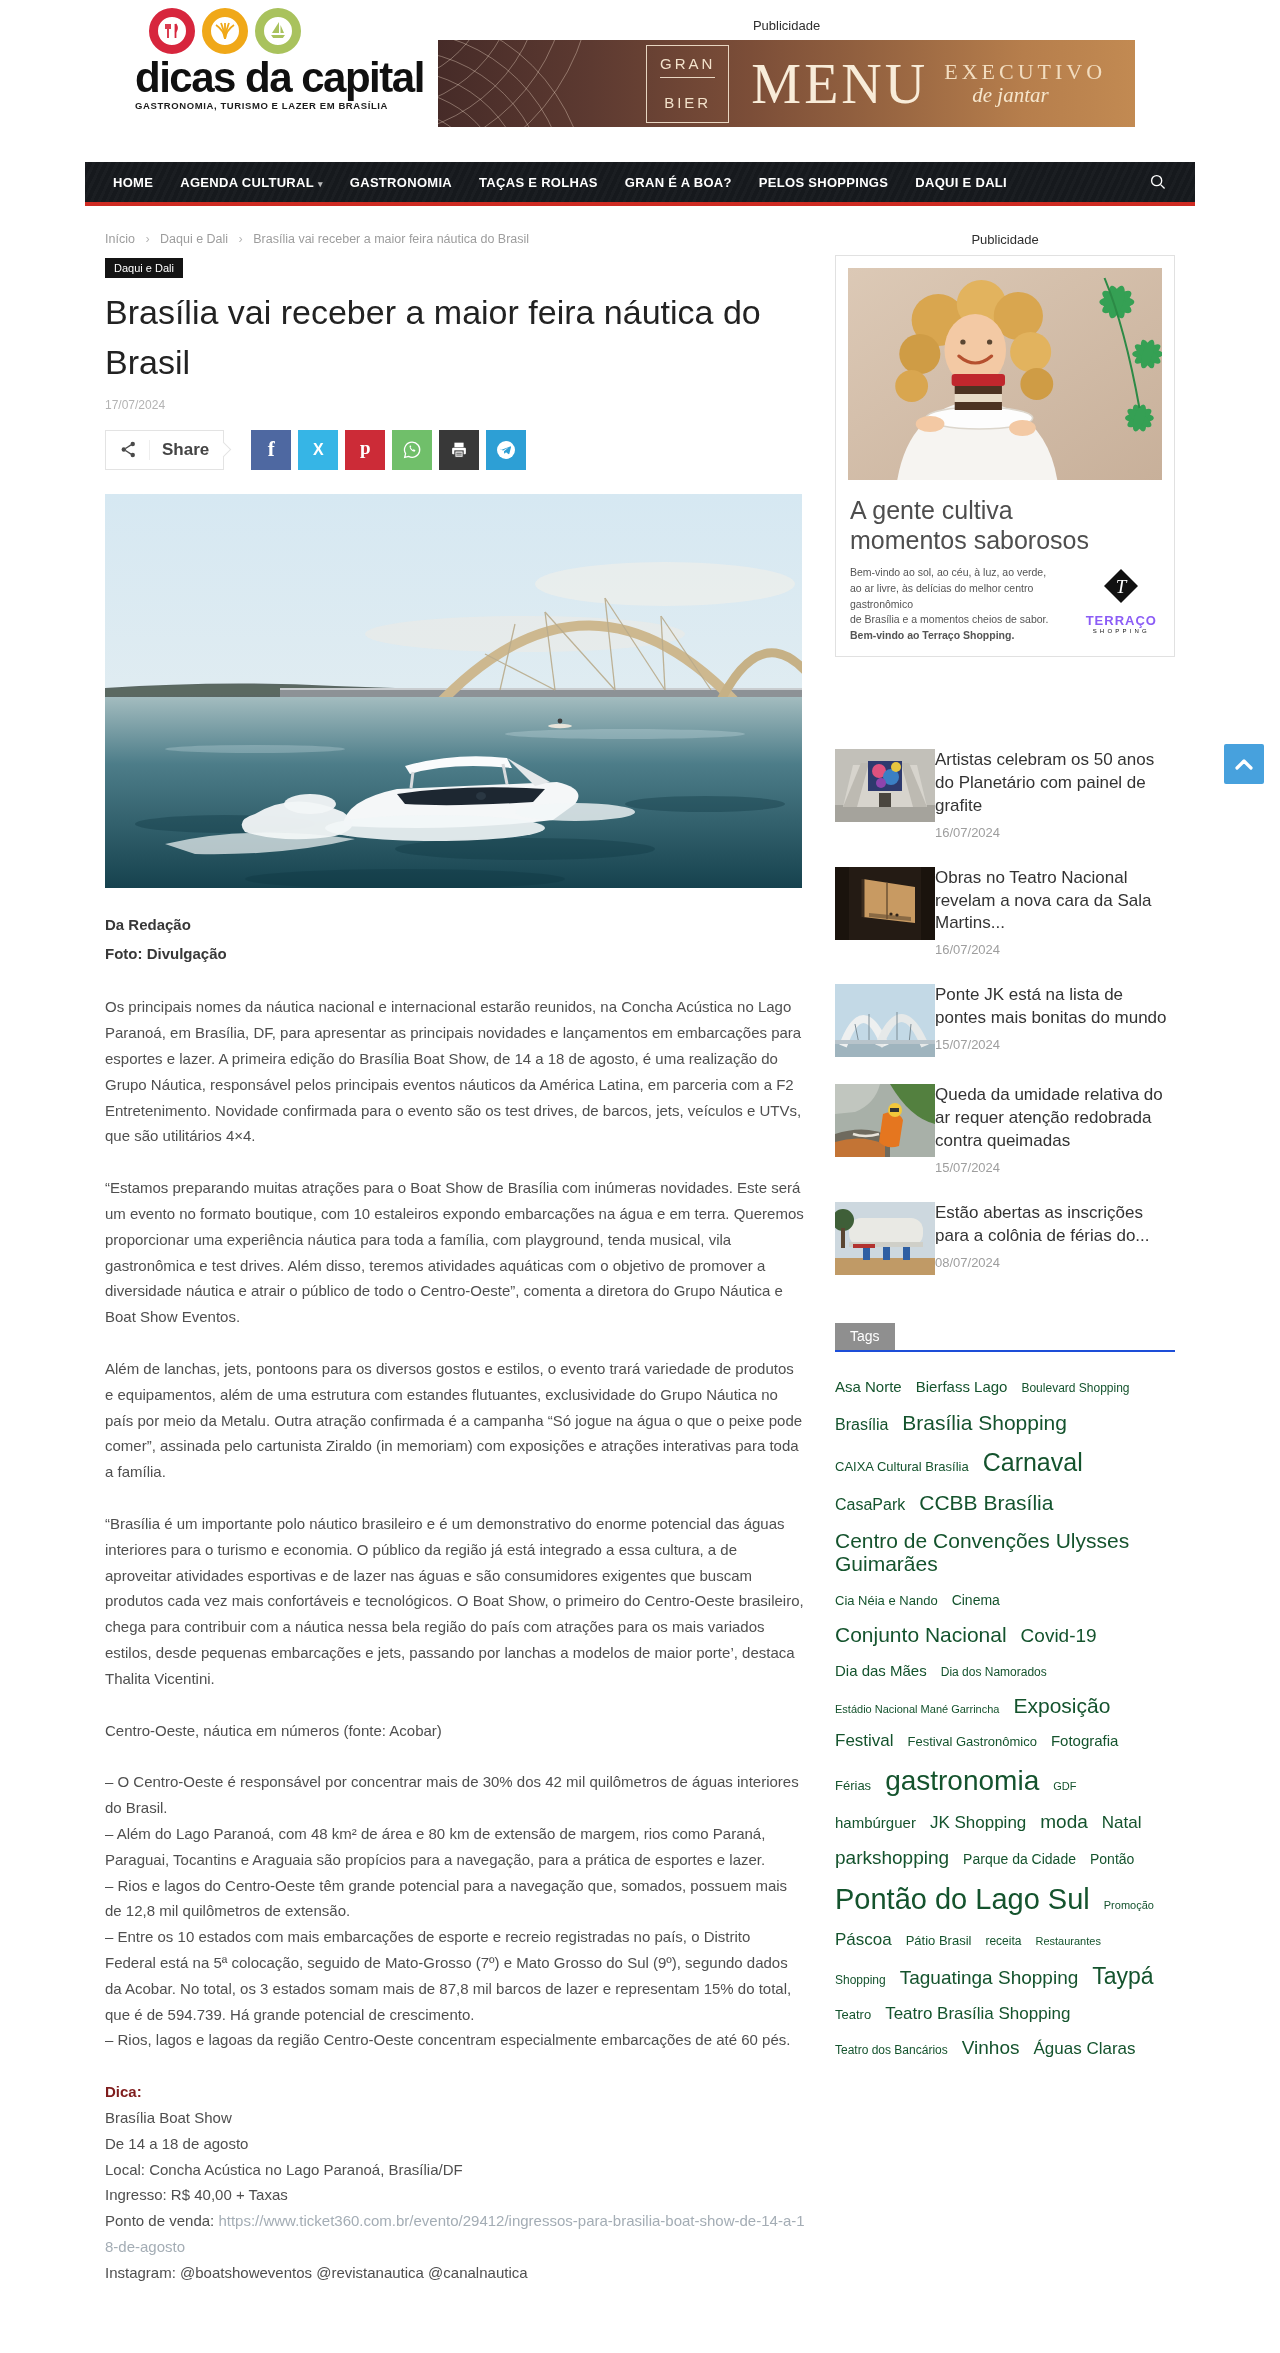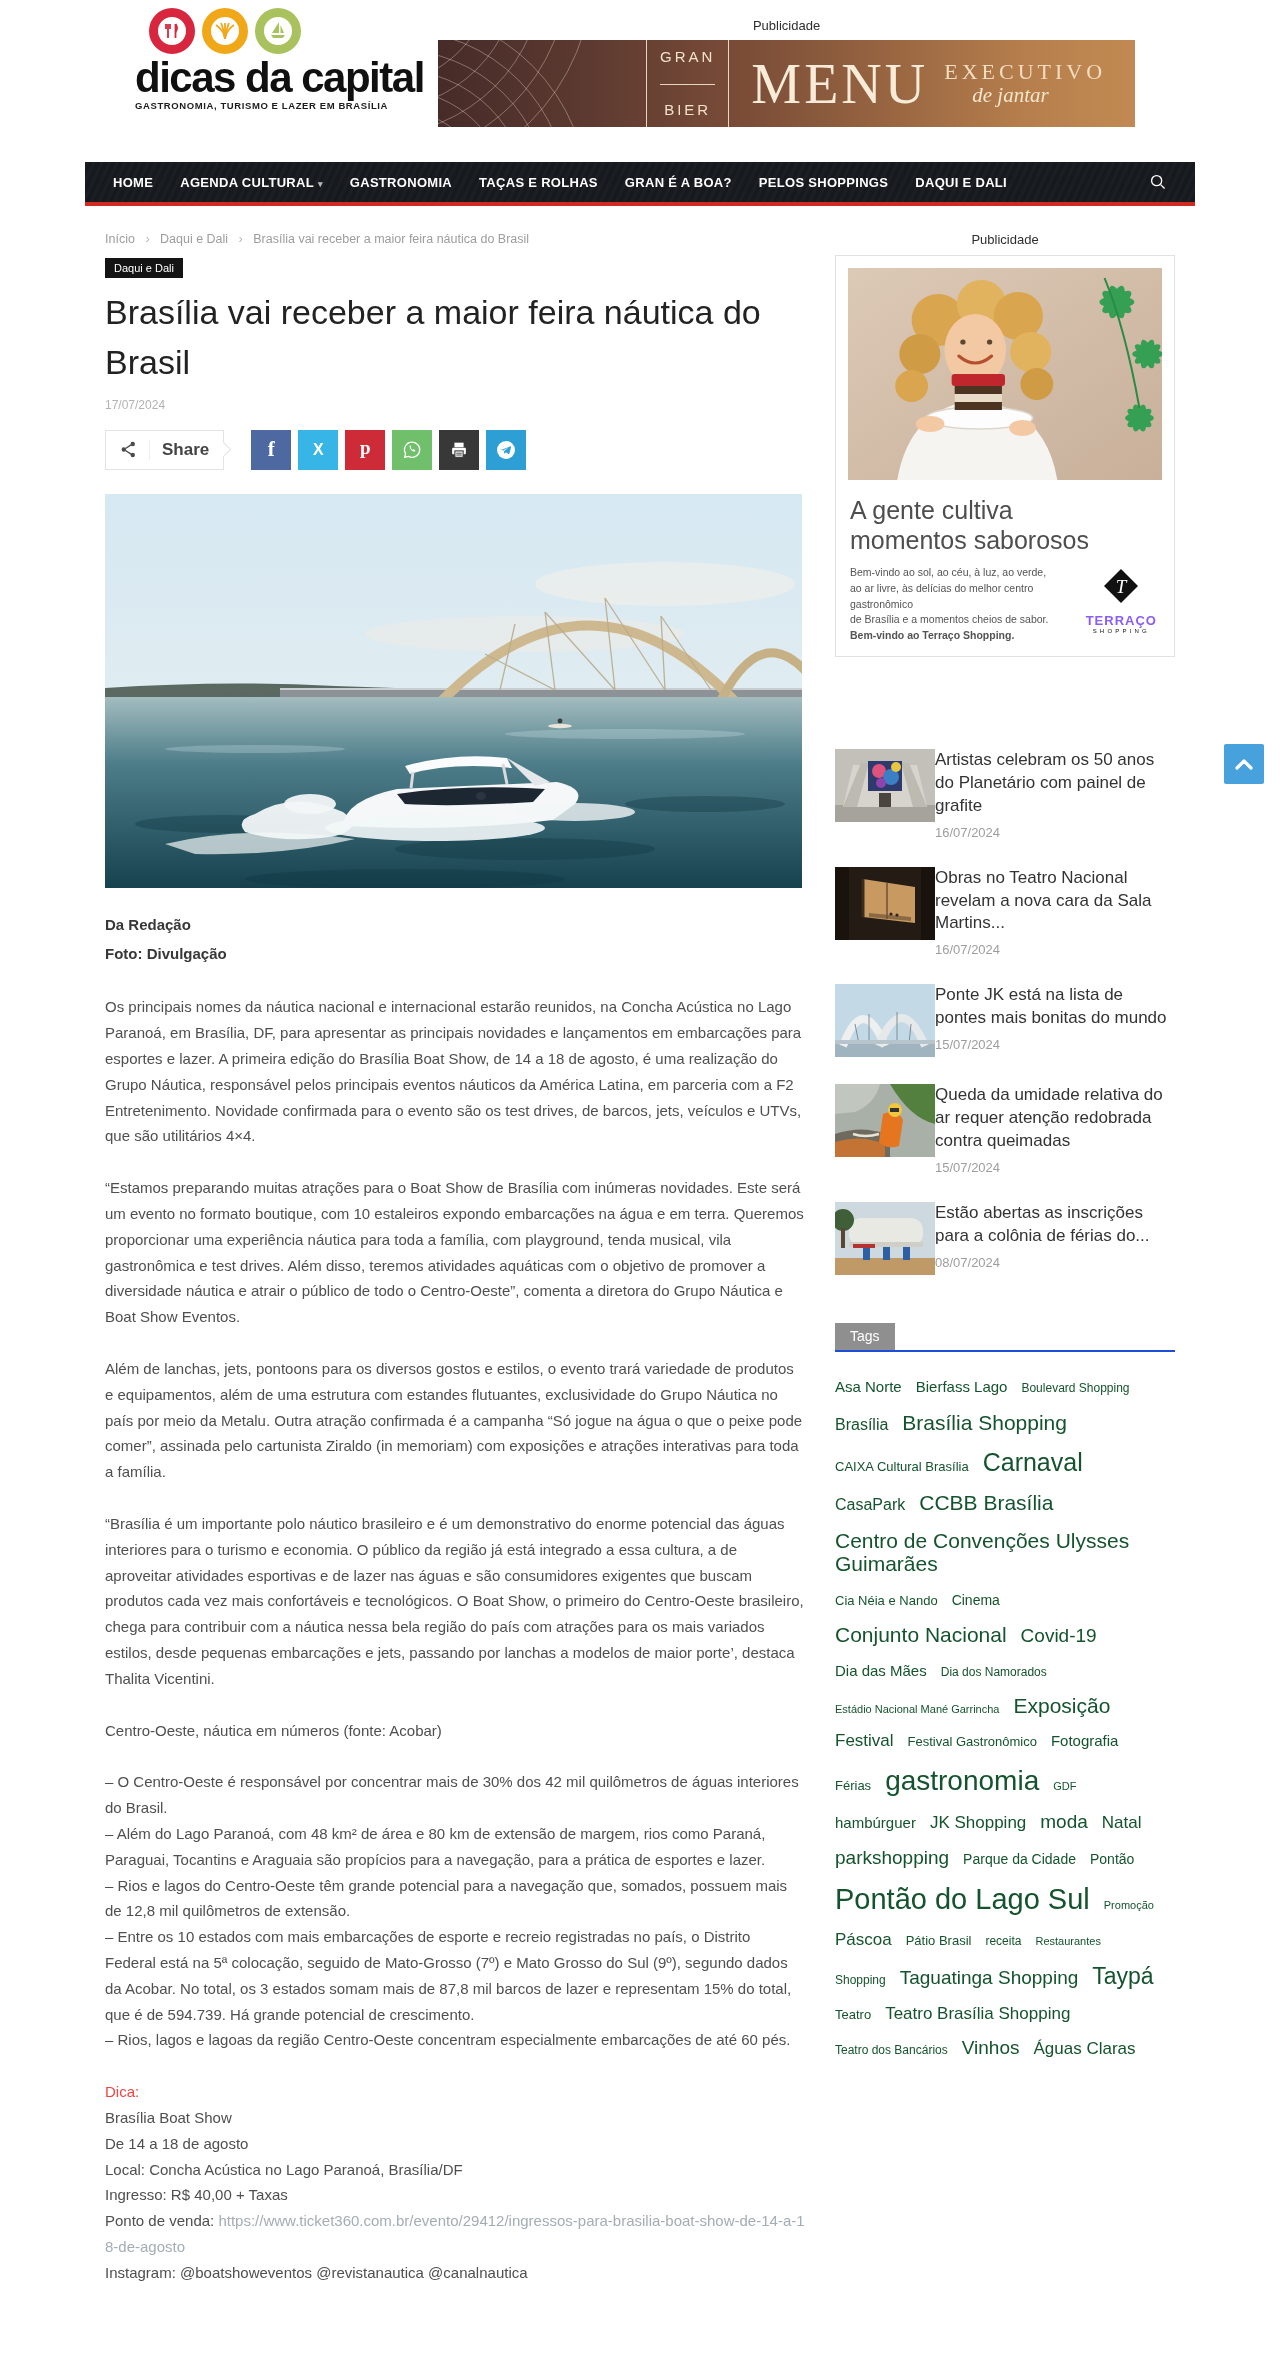--- a/index.html
+++ b/index.html
@@ -16,21 +16,21 @@
   .logo-title { font-size:42px; font-weight:bold; color:#101010; letter-spacing:-1.5px; line-height:1.05; margin-top:2px; }
   .logo-tagline { font-size:9.5px; font-weight:bold; color:#1c1c1c; letter-spacing:.6px; }
 
   .banner-wrap { margin-left:auto; margin-right:60px; width:697px; }
   .pub-label { font-size:13px; color:#2e2e2e; text-align:center; margin:10px 0 7px; }
   .banner { height:87px; position:relative; overflow:hidden; display:flex; align-items:center; cursor:pointer;
             background:linear-gradient(90deg,#462b28 0%,#5d3a31 22%,#7c4e38 45%,#9a6742 66%,#b67e4c 84%,#c28a52 100%); }
   .banner .mesh { position:absolute; left:0; top:0; }
   .granbier { border:1px solid rgba(245,230,208,.9); color:#f3e2cb; text-align:center;
               padding:7px 13px; margin-left:208px; font-size:15px; letter-spacing:3px; line-height:1.5; }
-  .granbier .g1 { border-bottom:1px solid rgba(245,230,208,.9); padding-bottom:16px; margin-bottom:14px; }
+  .granbier .g1 { border-bottom:1px solid rgba(245,230,208,.9); padding-bottom:2px; margin-bottom:14px; }
   .banner-menu { font-family:"Liberation Serif", serif; font-size:56px; color:#f8ecd9; letter-spacing:3px; margin-left:22px; font-weight:400; }
   .banner-right { margin-left:16px; color:#f2ddc0; }
   .banner-exec { font-family:"Liberation Serif", serif; font-size:22px; letter-spacing:4px; }
   .banner-script { font-family:"Liberation Serif", serif; font-style:italic; font-size:21px; margin-top:-2px; margin-left:28px; color:#f6e6cc; }
 
   
   .nav { height:44px; background:#16191d;
          background-image:repeating-linear-gradient(115deg, rgba(255,255,255,.025) 0 3px, rgba(0,0,0,0) 3px 7px);
          border-bottom:4px solid #cf2b22; display:flex; align-items:center; padding:0 28px; }
   .nav-item { color:#fff; font-size:13px; font-weight:bold; letter-spacing:.3px; margin-right:27px; cursor:pointer; white-space:nowrap; }
@@ -61,21 +61,21 @@
   .sbtn .fglyph { font-family:"Liberation Serif", serif; font-weight:bold; font-size:21px; color:#fff; }
   .sbtn .xglyph { font-weight:bold; font-size:16px; color:#fff; }
   .sbtn .pglyph { font-family:"Liberation Serif", serif; font-weight:bold; font-size:19px; color:#fff; line-height:0; margin-top:-4px;}
 
   .hero { display:block; margin:4px 0 22px; }
 
   .byline { font-size:15px; font-weight:bold; color:#383838; line-height:1.95; margin-bottom:26px; }
   .para { font-size:15px; color:#4f4f4f; line-height:1.72; margin-bottom:26px; }
   .bullets span { display:block; }
   .dica div { font-size:15px; line-height:1.72; color:#4f4f4f; }
-  .dica .bold { font-weight:normal; color:#ef4444; }
+  .dica .bold { font-weight:bold; color:#7f1d1d; }
   .plink { color:#a4adb5; text-decoration:none; cursor:pointer; word-break:break-all; }
 
   
   .side-pub { text-align:center; font-size:13px; color:#2e2e2e; margin:26px 0 8px; }
   .ad-card { border:1px solid #e1e1e1; padding:12px; cursor:pointer; }
   .ad-headline { font-size:25px; color:#4e4e4e; line-height:1.18; font-weight:500; margin:12px 0 10px 2px; }
   .ad-bottom { display:flex; align-items:flex-start; }
   .ad-smalltext { font-size:10.5px; color:#545454; line-height:1.5; margin-left:2px; }
   .ad-smalltext .b { font-weight:bold; }
   .ad-logo { margin-left:auto; text-align:center; width:88px; }

